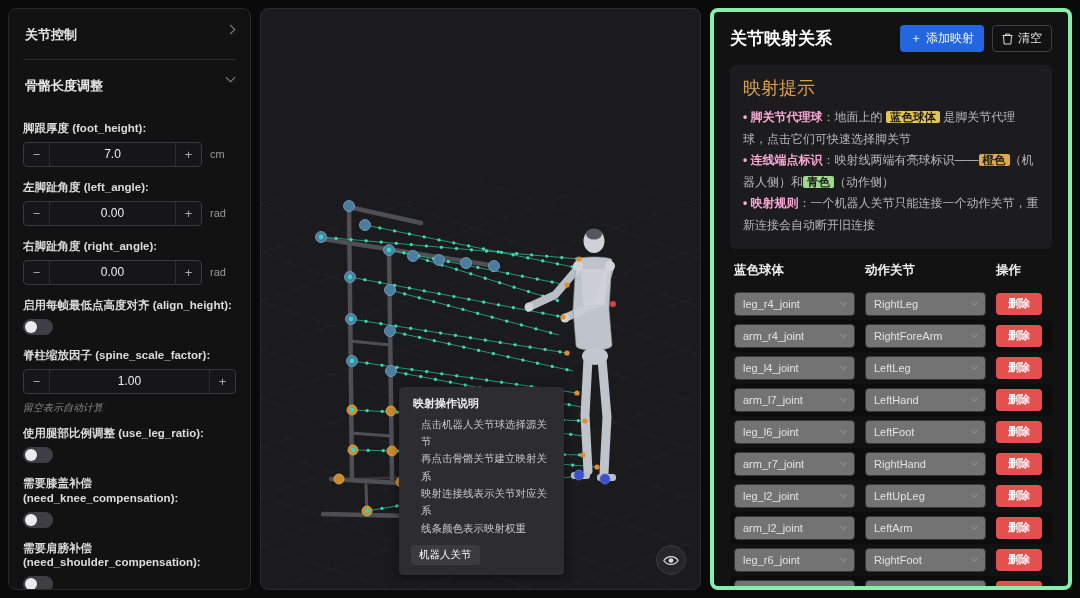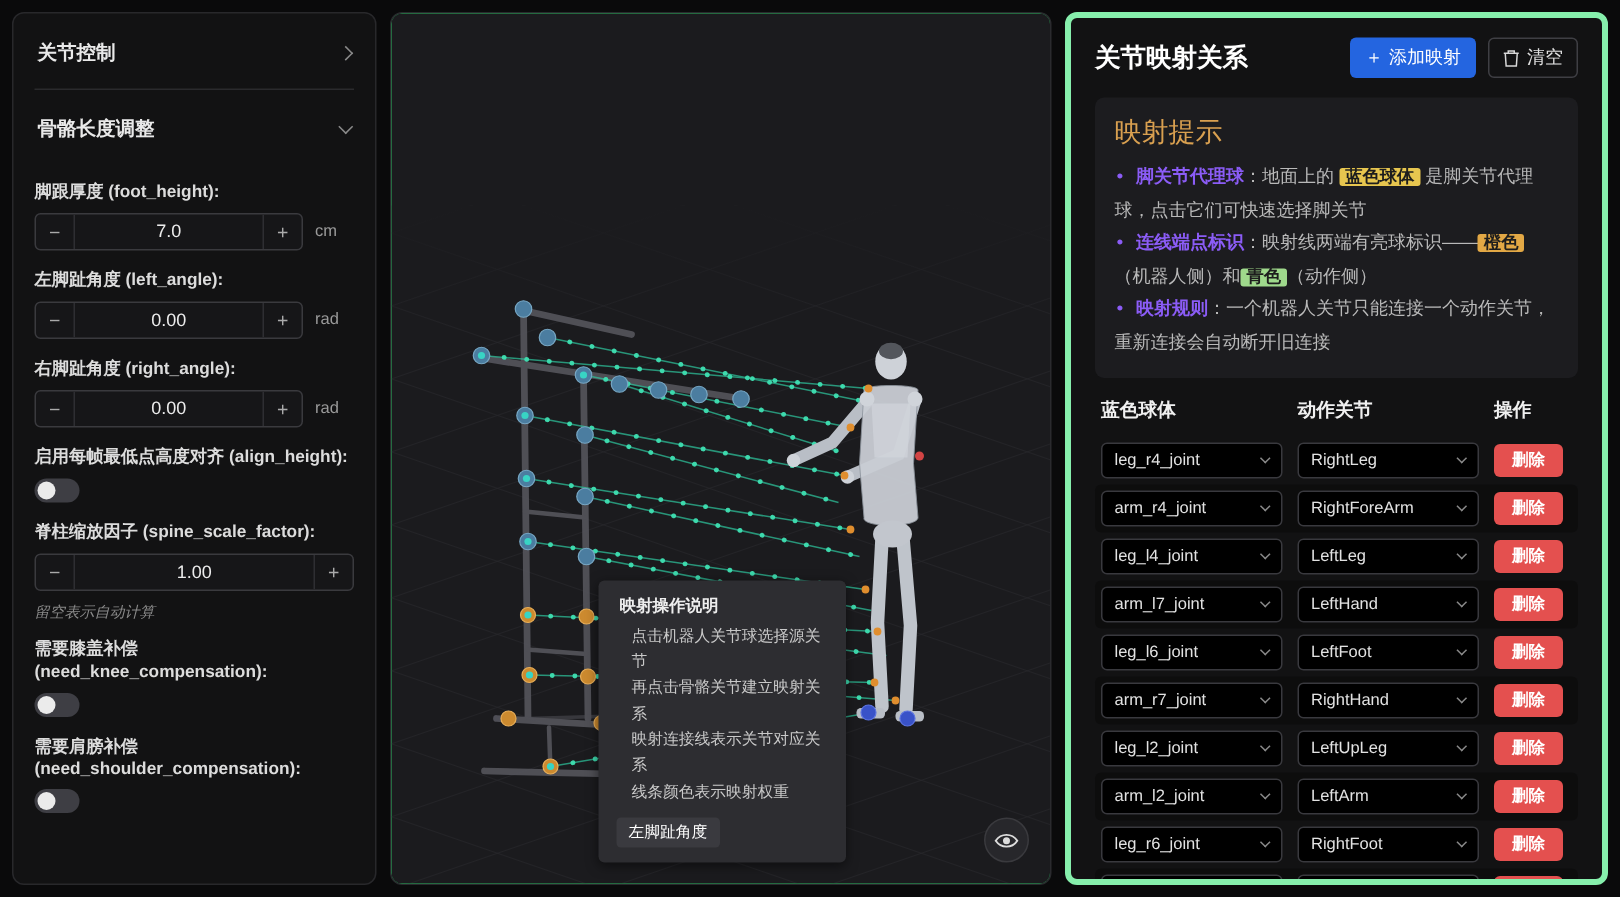--- a/index.html
+++ b/index.html
@@ -11,21 +11,21 @@
   }
   .app { display:flex; gap:9px; padding:8px; height:598px; }
 
   
   .panel-left {
     width:243px; flex:0 0 243px; background:#121213;
     border:1px solid #28282b; border-radius:8px;
     padding:0 14px; overflow:hidden;
   }
   .sec-head {
-    display:flex; justify-content:space-between; align-items:center;
+    display:flex; justify-content:space-between; align-items:flex-start;
     padding:17px 2px 15px; font-size:13px; font-weight:700; color:#e9e9e9;
   }
   .divider { border:none; border-top:1px solid #2a2a2d; }
   .chev-r, .chev-d {
     width:7px; height:7px; border:solid #8a8a8a; border-width:0 1.5px 1.5px 0;
     display:inline-block;
   }
   .chev-r { transform:rotate(-45deg); }
   .chev-d { transform:rotate(45deg); margin-top:-3px; }
   .field { margin:11px 0 13px; }
@@ -49,21 +49,21 @@
   }
   .toggle::after {
     content:""; position:absolute; width:12px; height:12px; border-radius:50%;
     background:#ebebeb; top:2px; left:2px;
   }
   .hint { font-style:italic; color:#8a8a8a; font-size:10px; margin:-6px 0 10px; }
 
   
   .viewport {
     width:441px; flex:0 0 441px; position:relative;
-    background:#22c55e; border:1px solid #2a2a2e; border-radius:8px; overflow:hidden;
+    background:#4c1d95; border:1px solid #2a2a2e; border-radius:8px; overflow:hidden;
   }
   .viewport svg.scene { position:absolute; inset:0; }
   .tooltip {
     position:absolute; left:138px; bottom:14px; width:165px;
     background:#2d2d31; border-radius:4px; padding:9px 10px 10px; z-index:5;
     box-shadow:0 2px 8px rgba(0,0,0,.5);
   }
   .tooltip-title { font-size:11px; font-weight:700; color:#eee; margin-bottom:5px; padding-left:4px; }
   .tooltip-line { font-size:10.5px; color:#c9c9c9; line-height:1.65; padding-left:12px; }
   .tooltip-btn {
@@ -88,37 +88,37 @@
     background:#2465e0; color:#fff; font-size:12px; border:none; border-radius:4px;
     padding:5px 10px; display:flex; align-items:center; gap:4px; cursor:pointer;
   }
   .btn-clear {
     background:transparent; color:#e0e0e0; font-size:12px; border:1px solid #3f3f44;
     border-radius:4px; padding:4px 9px; display:flex; align-items:center; gap:5px; cursor:pointer;
   }
   .tips { margin-top:13px; background:#1c1c1f; border-radius:6px; padding:11px 13px 12px; }
   .tips-title { color:#d9a050; font-size:18px; margin-bottom:7px; }
   .tip-line { font-size:12px; color:#b9b9b9; line-height:1.8; }
-  .tip-lead { color:#8b5cf6; font-weight:600;font-family:Liberation Mono, monospace; }
+  .tip-lead { color:#f9a8d4; font-weight:600; }
   .chip { padding:0 4px; border-radius:2px; font-size:11.5px; font-weight:700; color:#1d1d1d; }
   .chip-yellow { background:#e7c64f; }
   .chip-orange { background:#e2a845; }
   .chip-green  { background:#9fd98c; }
 
   .map-table { margin-top:13px; }
   .thead, .trow {
     display:grid; grid-template-columns:1fr 1fr 52px; gap:10px; align-items:center;
     padding:0 4px;
   }
   .thead { font-size:12.5px; font-weight:700; color:#f0f0f0; padding-bottom:9px; }
   .trow { height:32px; border-radius:4px; }
   .trow:nth-child(odd) { background:rgba(0,0,0,.28); }
   .select {
     display:flex; justify-content:space-between; align-items:center; height:24px;
-    background:#000000; border:1px solid #39393e; border-radius:4px;
+    background:#737373; border:1px solid #39393e; border-radius:4px;
     padding:0 8px; font-size:11px; color:#e2e2e2; cursor:pointer;
   }
   .select .chev-d { width:5px; height:5px; border-color:#8a8a8a; margin-top:-2px; }
   .btn-delete {
     background:#e4504f; color:#fff; font-size:11px; font-weight:700; border:none;
     border-radius:4px; height:22px; width:46px; cursor:pointer;
   }
 </style>
 </head>
 <body>
@@ -182,20 +182,24 @@
       <div class="stepper-row">
         <div class="stepper">
           <button class="step-btn minus">−</button>
           <div class="step-value">1.00</div>
           <button class="step-btn plus">+</button>
         </div>
       </div>
     </div>
     <div class="hint">留空表示自动计算</div>
 
+    <div class="field">
+      <div class="field-label">使用腿部比例调整 (use_leg_ratio):</div>
+      <div class="toggle"></div>
+    </div>
 
     <div class="field">
       <div class="field-label">需要膝盖补偿 (need_knee_compensation):</div>
       <div class="toggle"></div>
     </div>
 
     <div class="field">
       <div class="field-label">需要肩膀补偿 (need_shoulder_compensation):</div>
       <div class="toggle"></div>
     </div>
@@ -353,21 +357,21 @@
         </g>
       </g>
     </svg>
 
     <div class="tooltip">
       <div class="tooltip-title">映射操作说明</div>
       <div class="tooltip-line">点击机器人关节球选择源关节</div>
       <div class="tooltip-line">再点击骨骼关节建立映射关系</div>
       <div class="tooltip-line">映射连接线表示关节对应关系</div>
       <div class="tooltip-line">线条颜色表示映射权重</div>
-      <button class="tooltip-btn">左脚趾角度</button>
+      <button class="tooltip-btn">机器人关节</button>
     </div>
 
     <div class="eye-btn">
       <svg width="18" height="13" viewBox="0 0 20 14">
         <path d="M2,7 C6,1.2 14,1.2 18,7 C14,12.8 6,12.8 2,7 Z" stroke="#dcdcdc" fill="none" stroke-width="1.4"></path>
         <circle cx="10" cy="7" r="2.6" fill="#dcdcdc"></circle>
       </svg>
     </div>
   </div>
 

